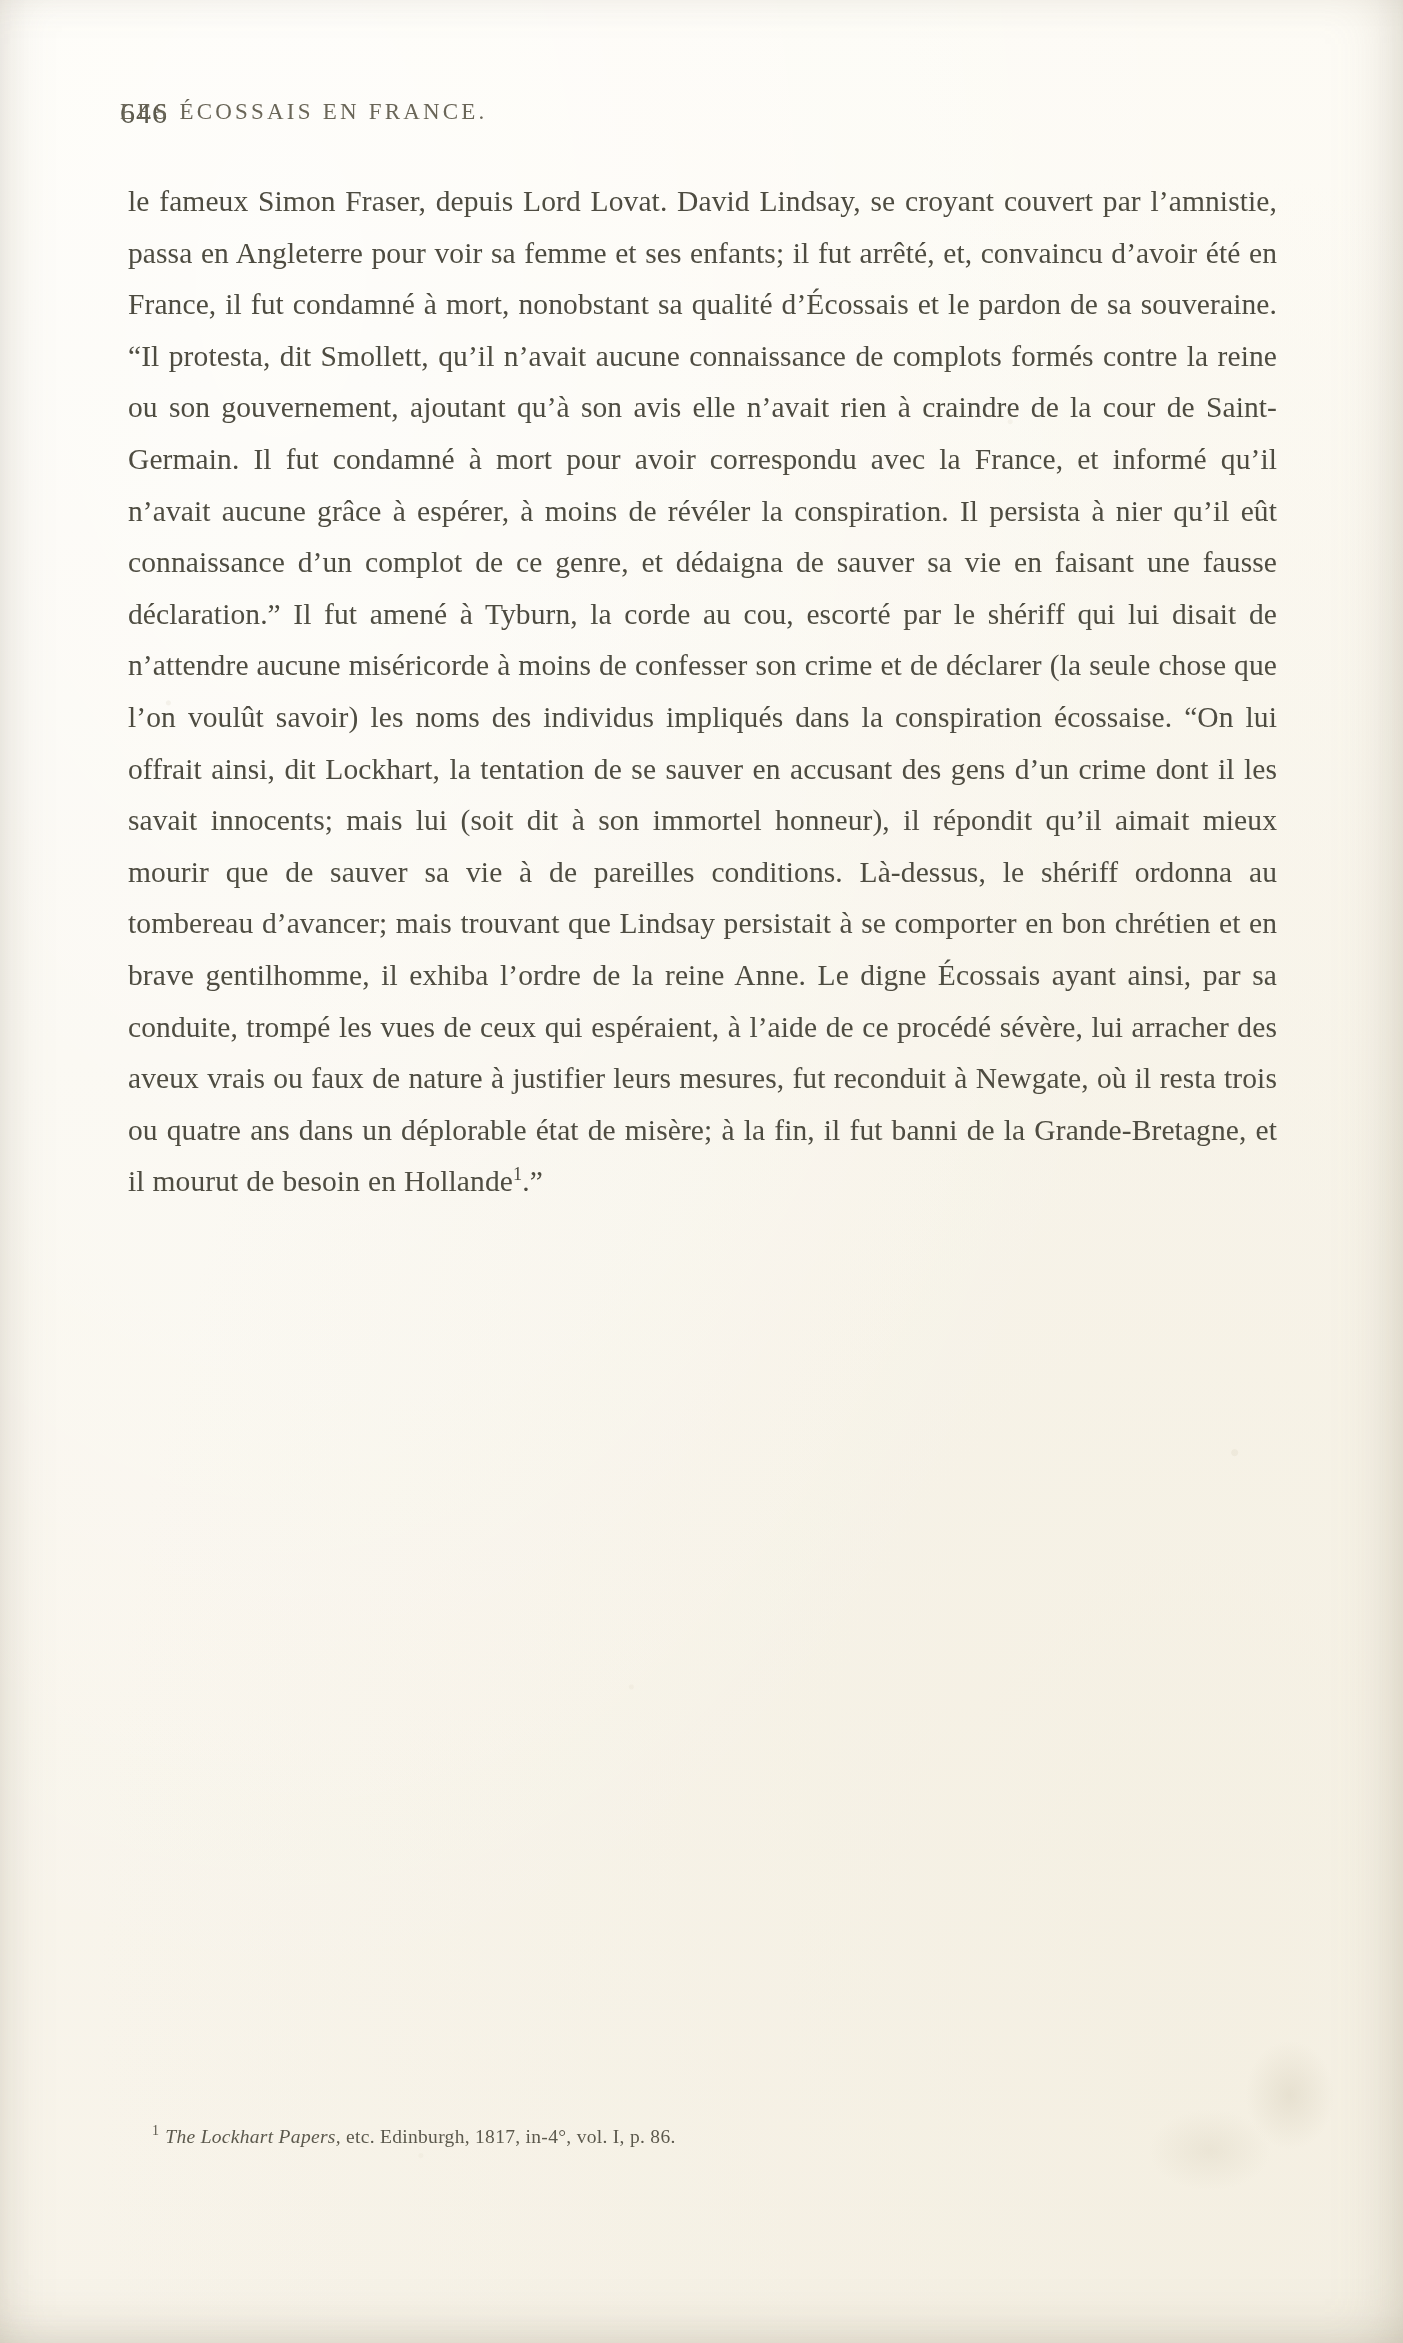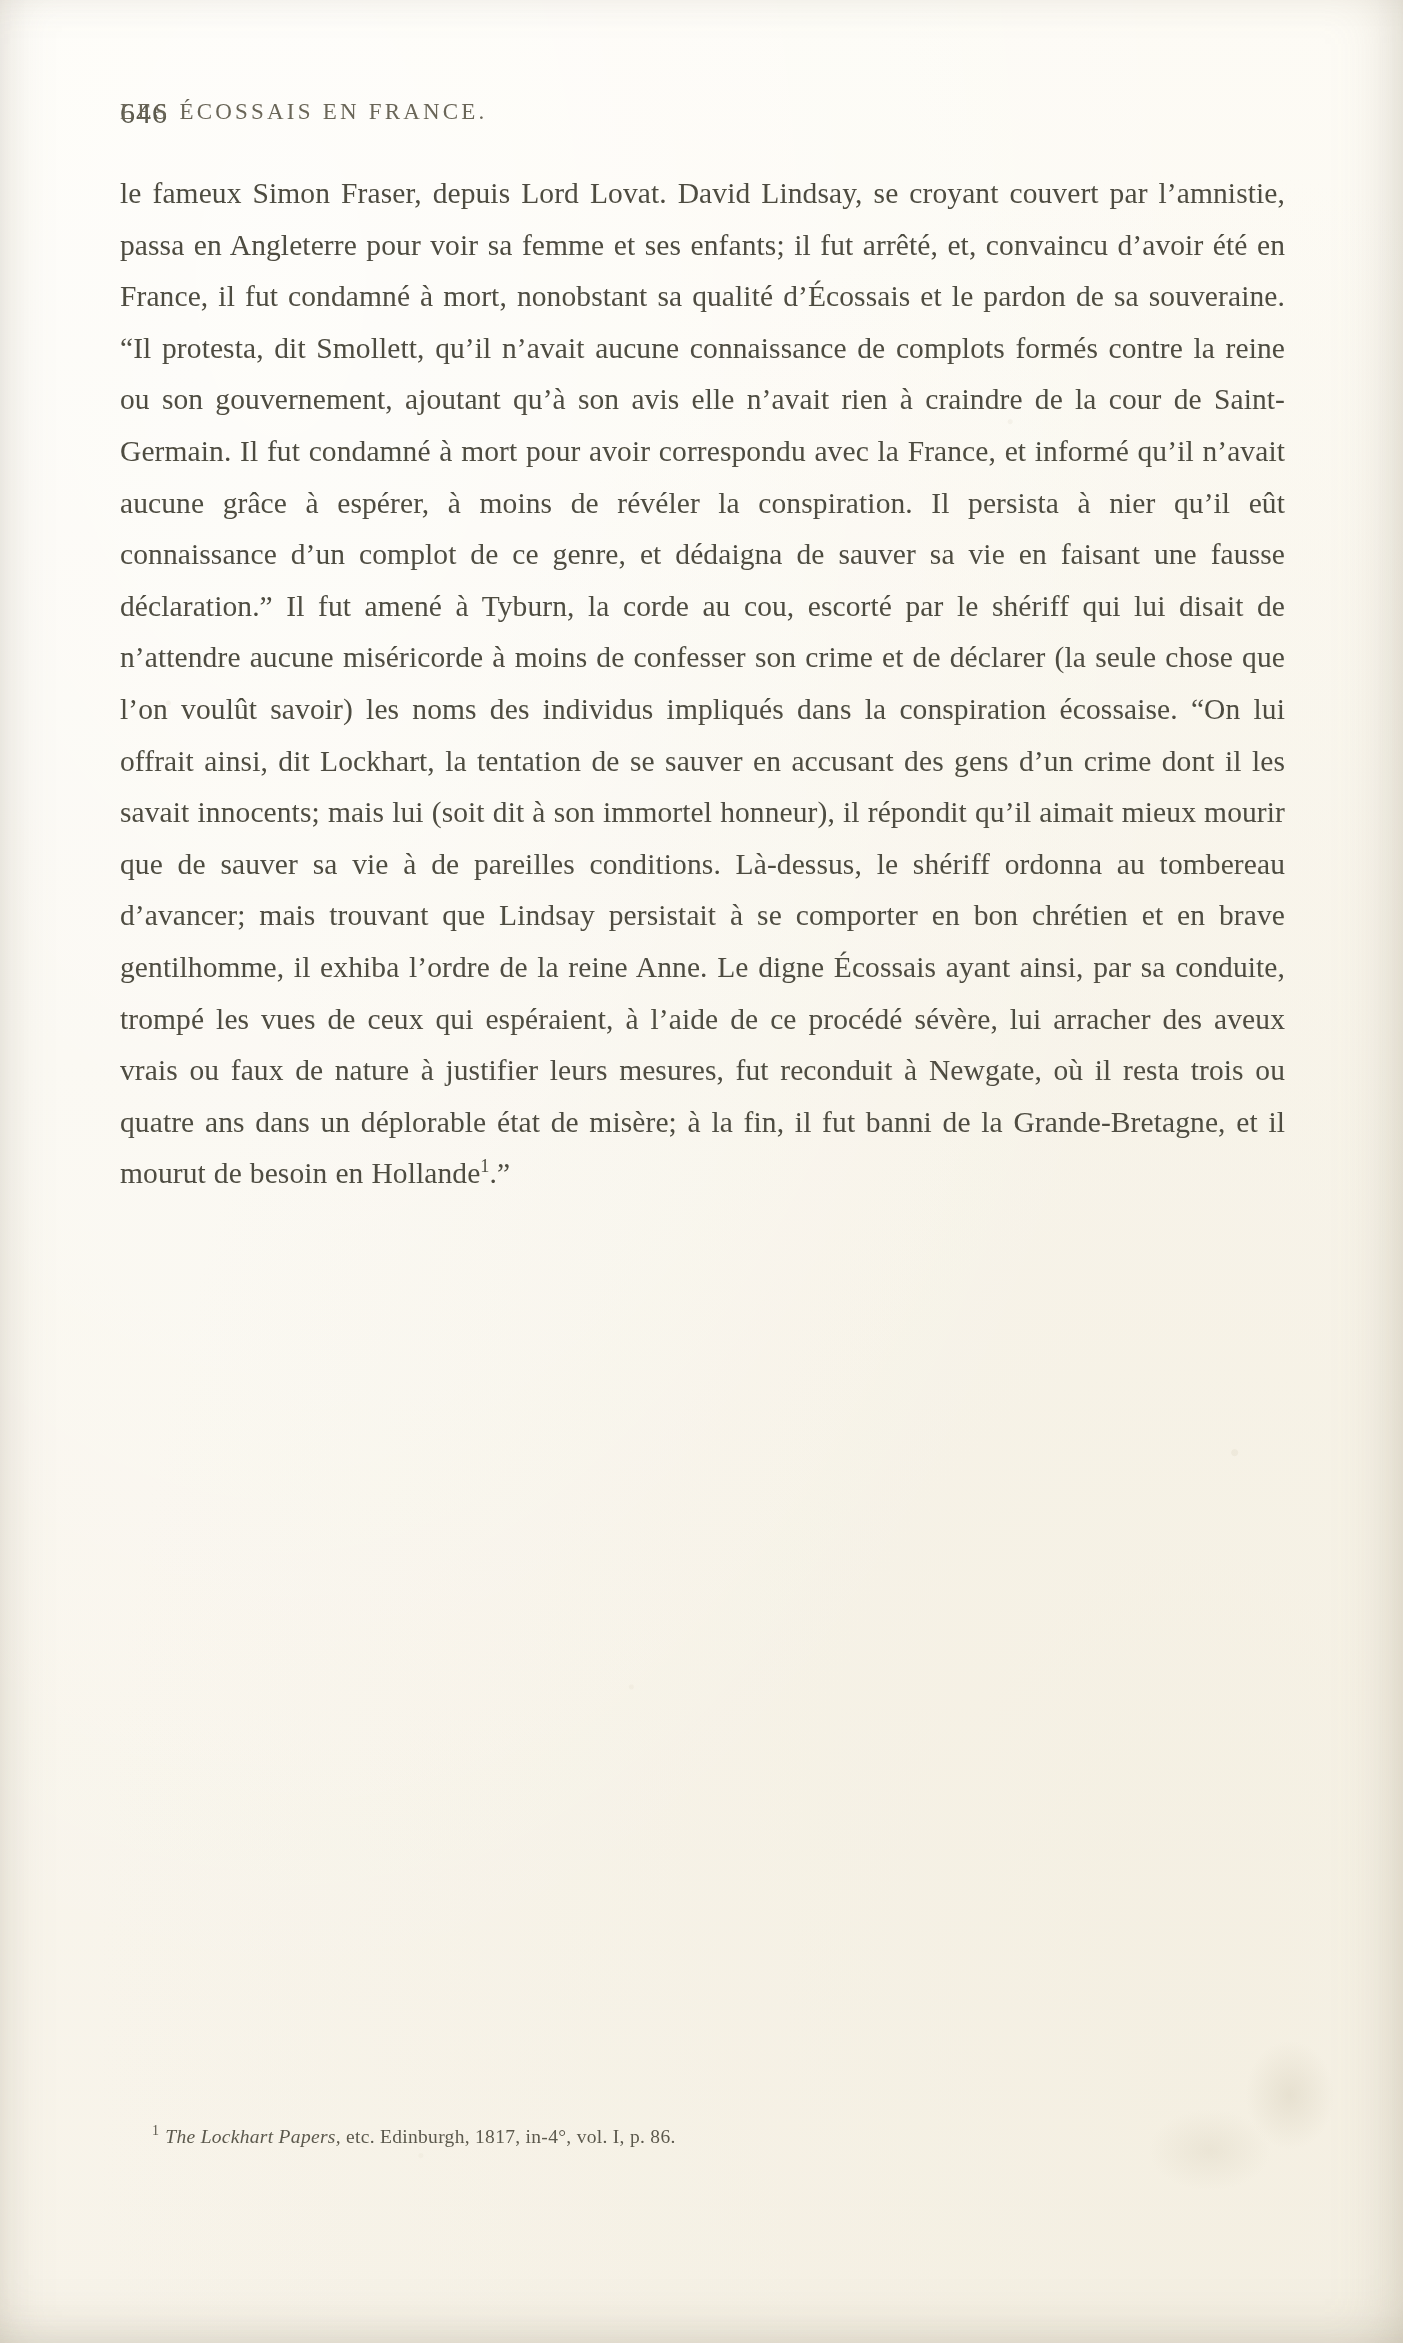--- a/index.html
+++ b/index.html
@@ -80,21 +80,21 @@
     left: 120px;
     width: 1165px;
     font-size: 29.5px;
     line-height: 51.6px;
     text-align: justify;
     color: #4e4c41;
     letter-spacing: 0.1px;
     word-spacing: 0.5px;
   }
   .body-text p {
-    margin: 0;
+    margin: 8px;
   }
 
   .footnote-rule {
     position: absolute;
     left: 140px;
     top: 2097px;
     width: 0px;
     height: 1px;
     background: #b9b3a0;
   }

